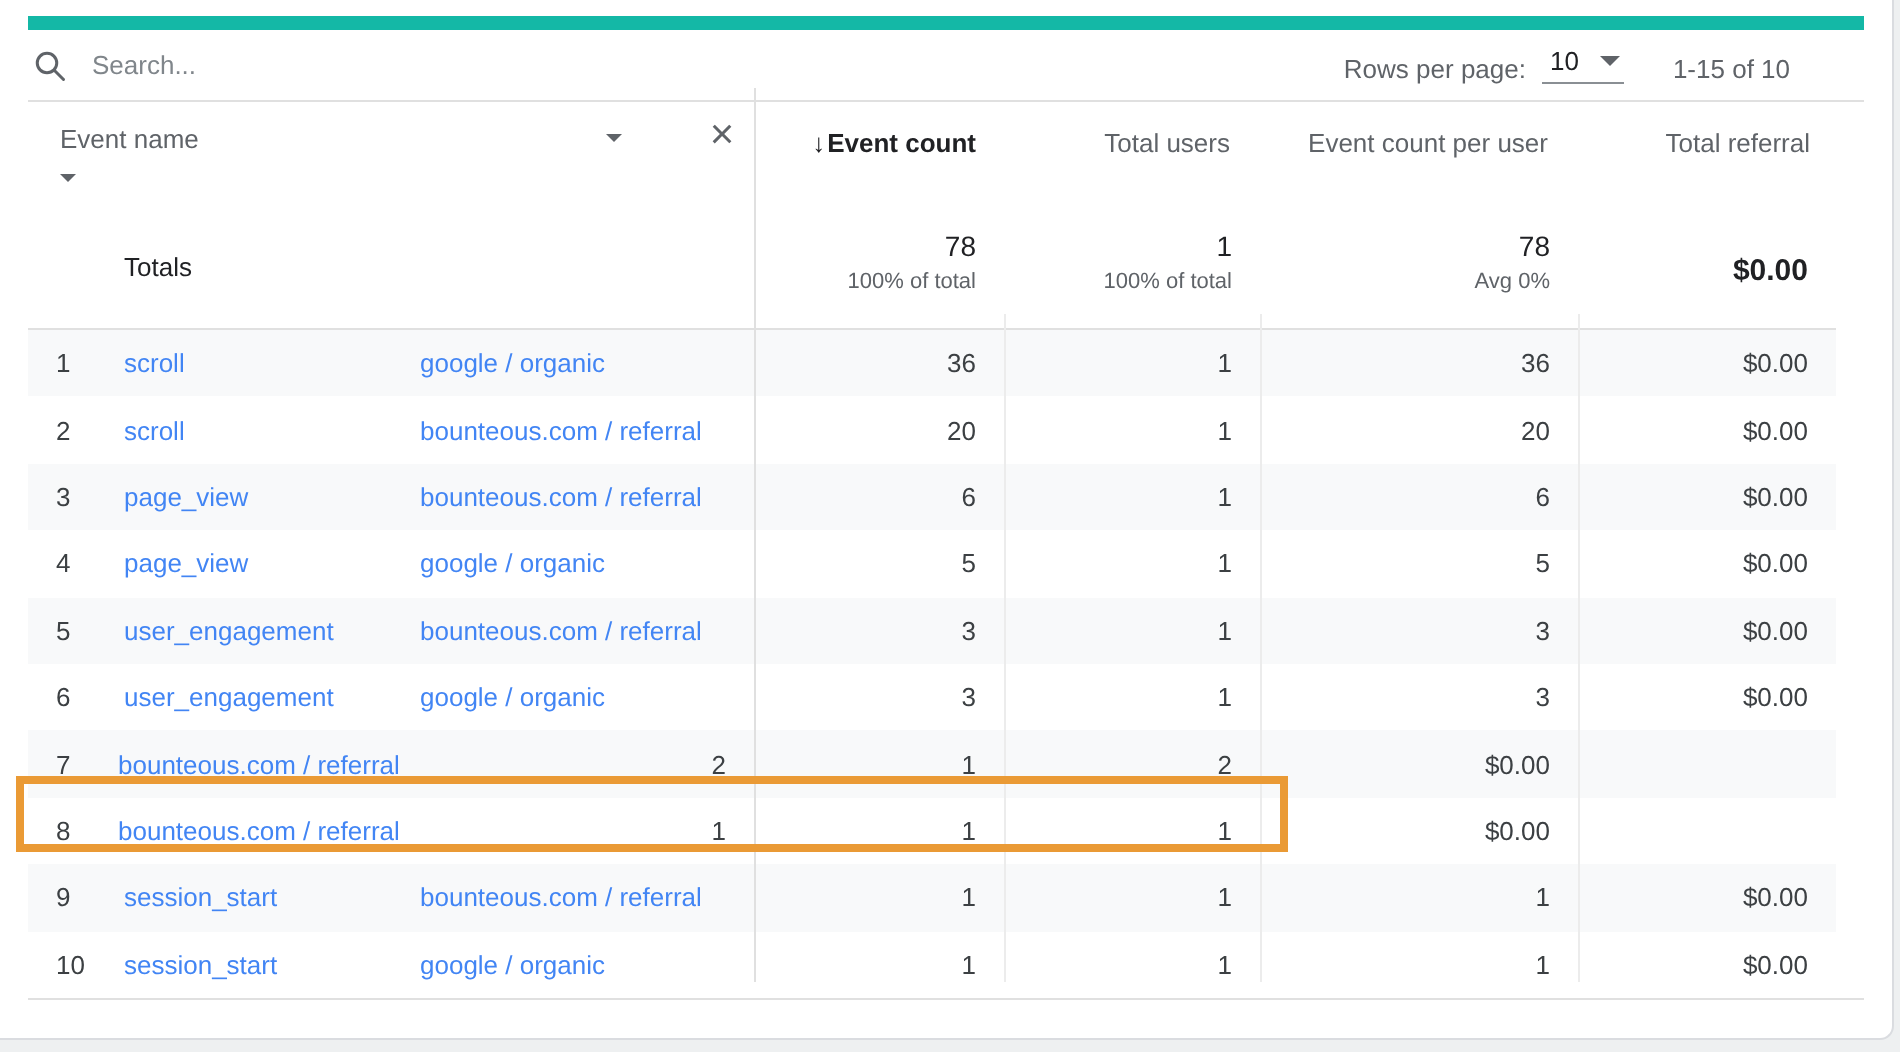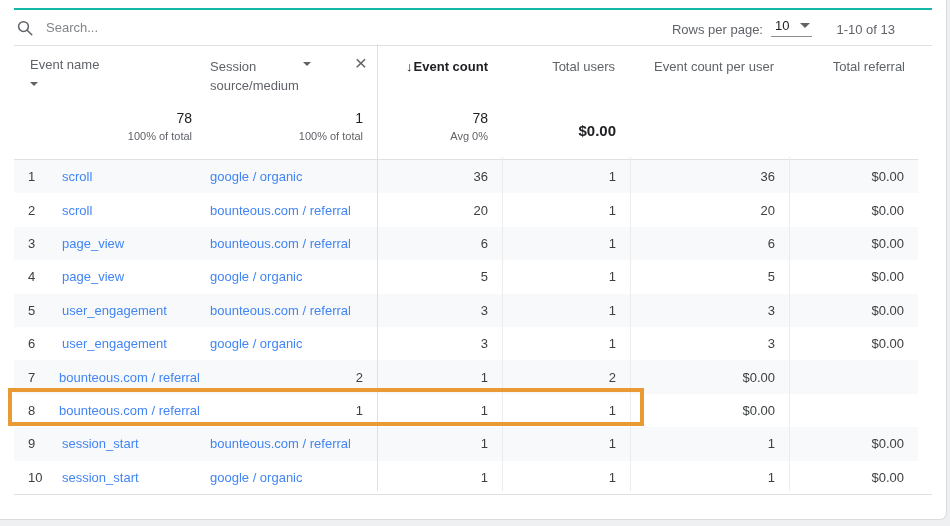--- a/index.html
+++ b/index.html
@@ -13,21 +13,21 @@
   .screen{position:relative;width:950px;height:526px;}
   .card{
     position:absolute;left:0;top:0;width:946px;height:519px;
     background:#ffffff;
     border-right:1px solid #dadce0;
     border-bottom:1px solid #dadce0;
     border-bottom-right-radius:7px;
   }
   .table{
     position:absolute;left:14px;top:8px;width:918px;
-    border-top:2px solid #14b8a6;
+    border-top:7px solid #14b8a6;
   }
   
   .search-row{
     height:35px;display:flex;align-items:center;
     border-bottom:1px solid #e0e0e0;
   }
   .search-icon{display:flex;align-items:center;margin-left:2px;}
   .search-input{
     border:none;outline:none;font-family:inherit;font-size:13px;
     color:#202124;margin-left:10px;width:260px;background:transparent;
@@ -132,42 +132,40 @@
             <line x1="15" y1="15" x2="21" y2="21" stroke="#5f6368" stroke-width="2" stroke-linecap="round"></line>
           </svg>
         </span>
         <input class="search-input" type="text" placeholder="Search..." style="">
         <div class="pagination">
           <span class="rpp-label">Rows per page:</span>
           <span class="rpp-select">
             <span class="rpp-value">10</span>
             <span class="caret"></span>
           </span>
-          <span class="range">1-10 of 13</span>
+          <span class="range">1-15 of 10</span>
         </div>
       </div>
 
       <div class="header-row">
         <span class="dim-header eventname-header">
           <span>Event name</span>
           <span class="caret small"></span>
         </span>
-        <span class="dim-header source-header">
-          <span class="label">Session source/medium</span>
-        </span>
         <span class="caret small source-caret"></span>
         <span class="clear-filter">×</span>
 
         <span class="metric-header mh-ec"><span class="sort-arrow">↓</span><span>Event count</span></span>
         <span class="metric-header mh-tu">Total users</span>
         <span class="metric-header mh-ecpu">Event count per user</span>
         <span class="metric-header mh-tr">Total referral</span>
       </div>
 
       <div class="grid totals-row">
+        <div class="totals-label">Totals</div>
         <div></div>
         <div class="totals-cell">
           <span class="totals-num">78</span>
           <span class="totals-sub">100% of total</span>
         </div>
         <div class="totals-cell">
           <span class="totals-num">1</span>
           <span class="totals-sub">100% of total</span>
         </div>
         <div class="totals-cell">

